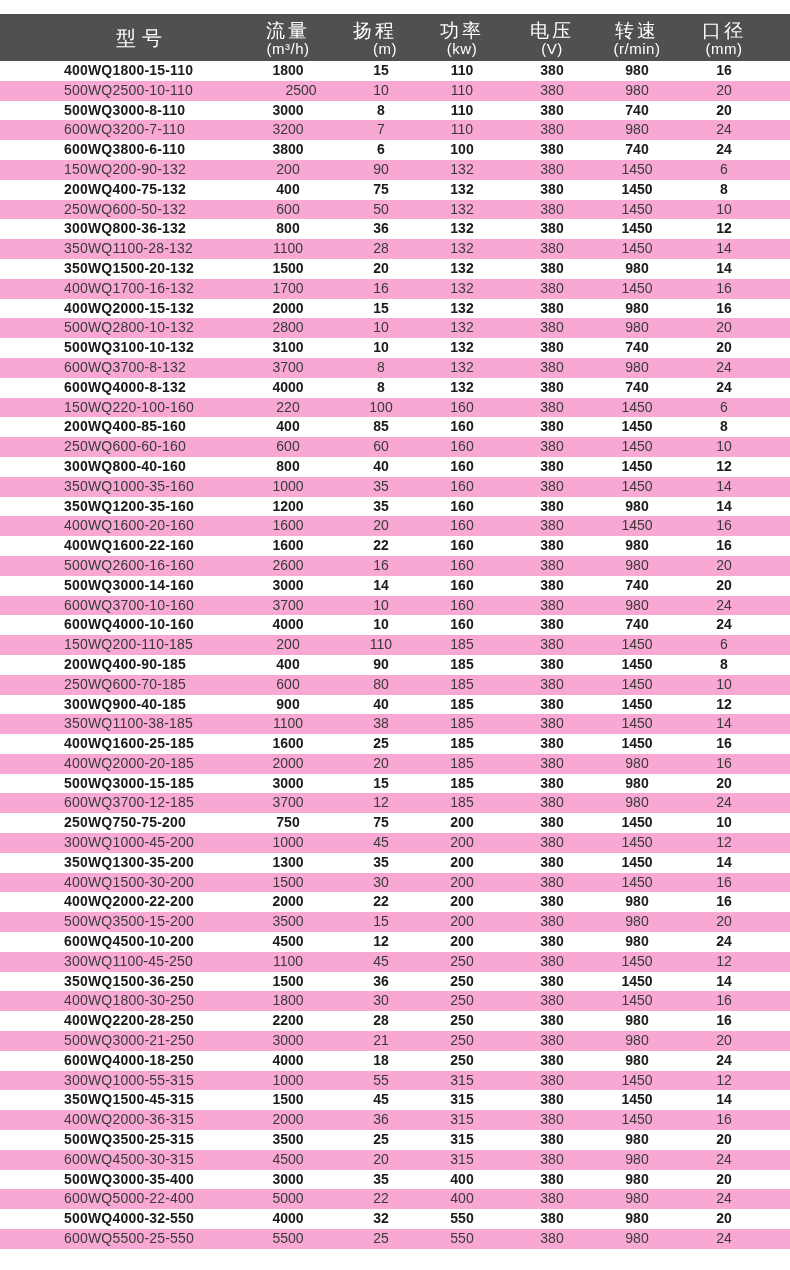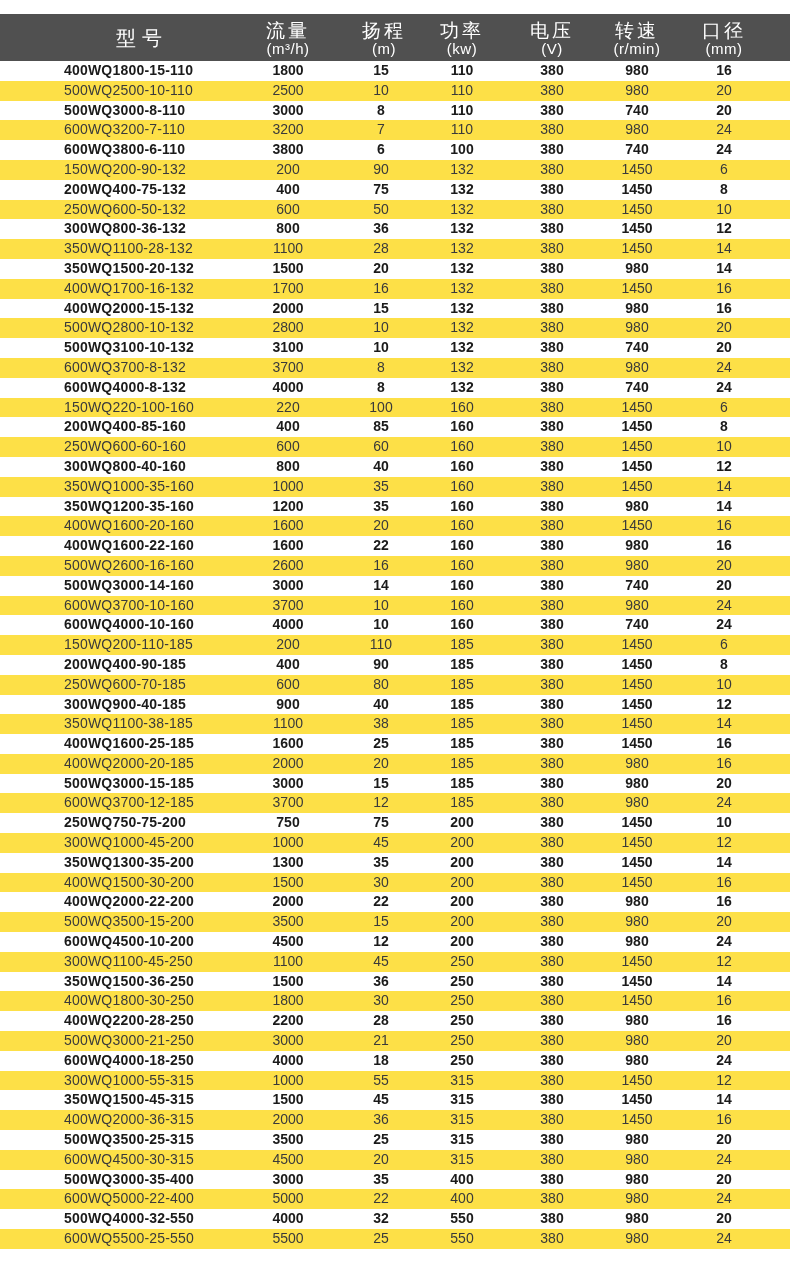--- a/index.html
+++ b/index.html
@@ -7,40 +7,40 @@
          font-family: "Liberation Sans", "DejaVu Sans", sans-serif; }
   .table { position: absolute; left: 0; top: 14px; width: 790px; }
   .header { height: 47px; background: #505050; color: #ffffff; position: relative; }
   .hcell { position: absolute; top: 0; height: 47px; text-align: center; transform: translateX(-50%);
            white-space: nowrap; }
   .hcell .cn { display: block; font-size: 19px; line-height: 22px; margin-top: 5px; letter-spacing: 3px;
                font-family: "DejaVu Sans", sans-serif; }
   .hcell .unit { display: block; font-size: 15px; line-height: 16px; letter-spacing: 0.5px; }
   .hcell.model .cn { margin-top: 13px; font-size: 20px; letter-spacing: 6px; }
   .row { height: 19.8px; position: relative; }
-  .row.alt { background: #fde047; }
+  .row.alt { background: #f9a8d4; }
   .row.bold { background: #ffffff; font-weight: bold; color: #1a1a1a; }
   .row.alt .cell { color: #3a3a3a; }
   .cell { position: absolute; top: 0; line-height: 19.8px; font-size: 14px; white-space: nowrap; }
   .cell.c { transform: translateX(-50%); text-align: center; }
   .cell.model { left: 64px; letter-spacing: 0.2px; }
 </style>
 </head>
 <body>
 
 <div class="table">
   <div class="header" id="hdr">
       <div class="hcell model" style="left: 142px;">
         <span class="cn">型号</span>
       </div>
       <div class="hcell" style="left: 288px;">
         <span class="cn">流量</span>
         <span class="unit">(m³/h)</span>
       </div>
-      <div class="hcell" style="left: 384px;">
+      <div class="hcell" style="left: 375px; text-align: right;">
         <span class="cn">扬程</span>
         <span class="unit">(m)</span>
       </div>
       <div class="hcell" style="left: 462px;">
         <span class="cn">功率</span>
         <span class="unit">(kw)</span>
       </div>
       <div class="hcell" style="left: 552px;">
         <span class="cn">电压</span>
         <span class="unit">(V)</span>
@@ -59,21 +59,21 @@
         <span class="cell model">400WQ1800-15-110</span>
         <span class="cell c" style="left: 288px;">1800</span>
         <span class="cell c" style="left: 381px;">15</span>
         <span class="cell c" style="left: 462px;">110</span>
         <span class="cell c" style="left: 552px;">380</span>
         <span class="cell c" style="left: 637px;">980</span>
         <span class="cell c" style="left: 724px;">16</span>
       </div>
       <div class="row alt">
         <span class="cell model">500WQ2500-10-110</span>
-        <span class="cell c" style="left: 288px;">2500</span>
+        <span class="cell c" style="left: 301px;">2500</span>
         <span class="cell c" style="left: 381px;">10</span>
         <span class="cell c" style="left: 462px;">110</span>
         <span class="cell c" style="left: 552px;">380</span>
         <span class="cell c" style="left: 637px;">980</span>
         <span class="cell c" style="left: 724px;">20</span>
       </div>
       <div class="row bold">
         <span class="cell model">500WQ3000-8-110</span>
         <span class="cell c" style="left: 288px;">3000</span>
         <span class="cell c" style="left: 381px;">8</span>

